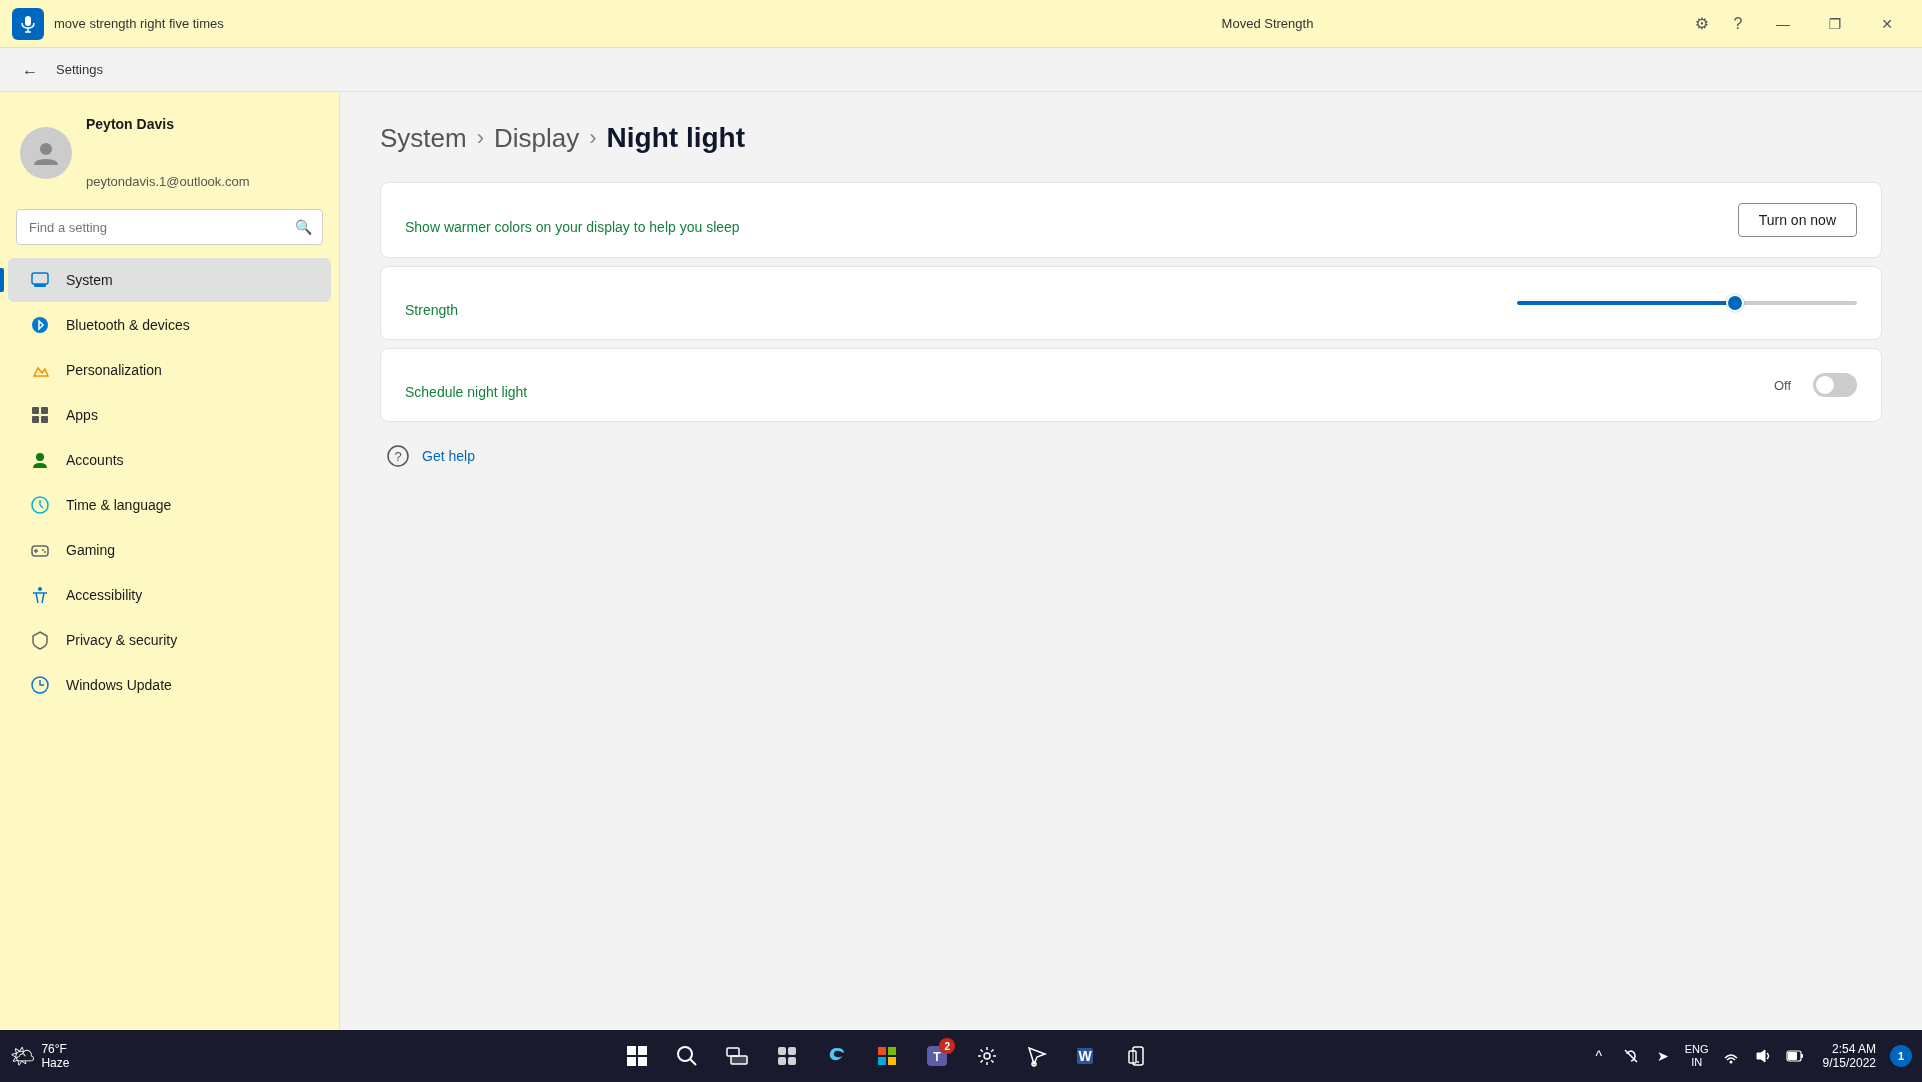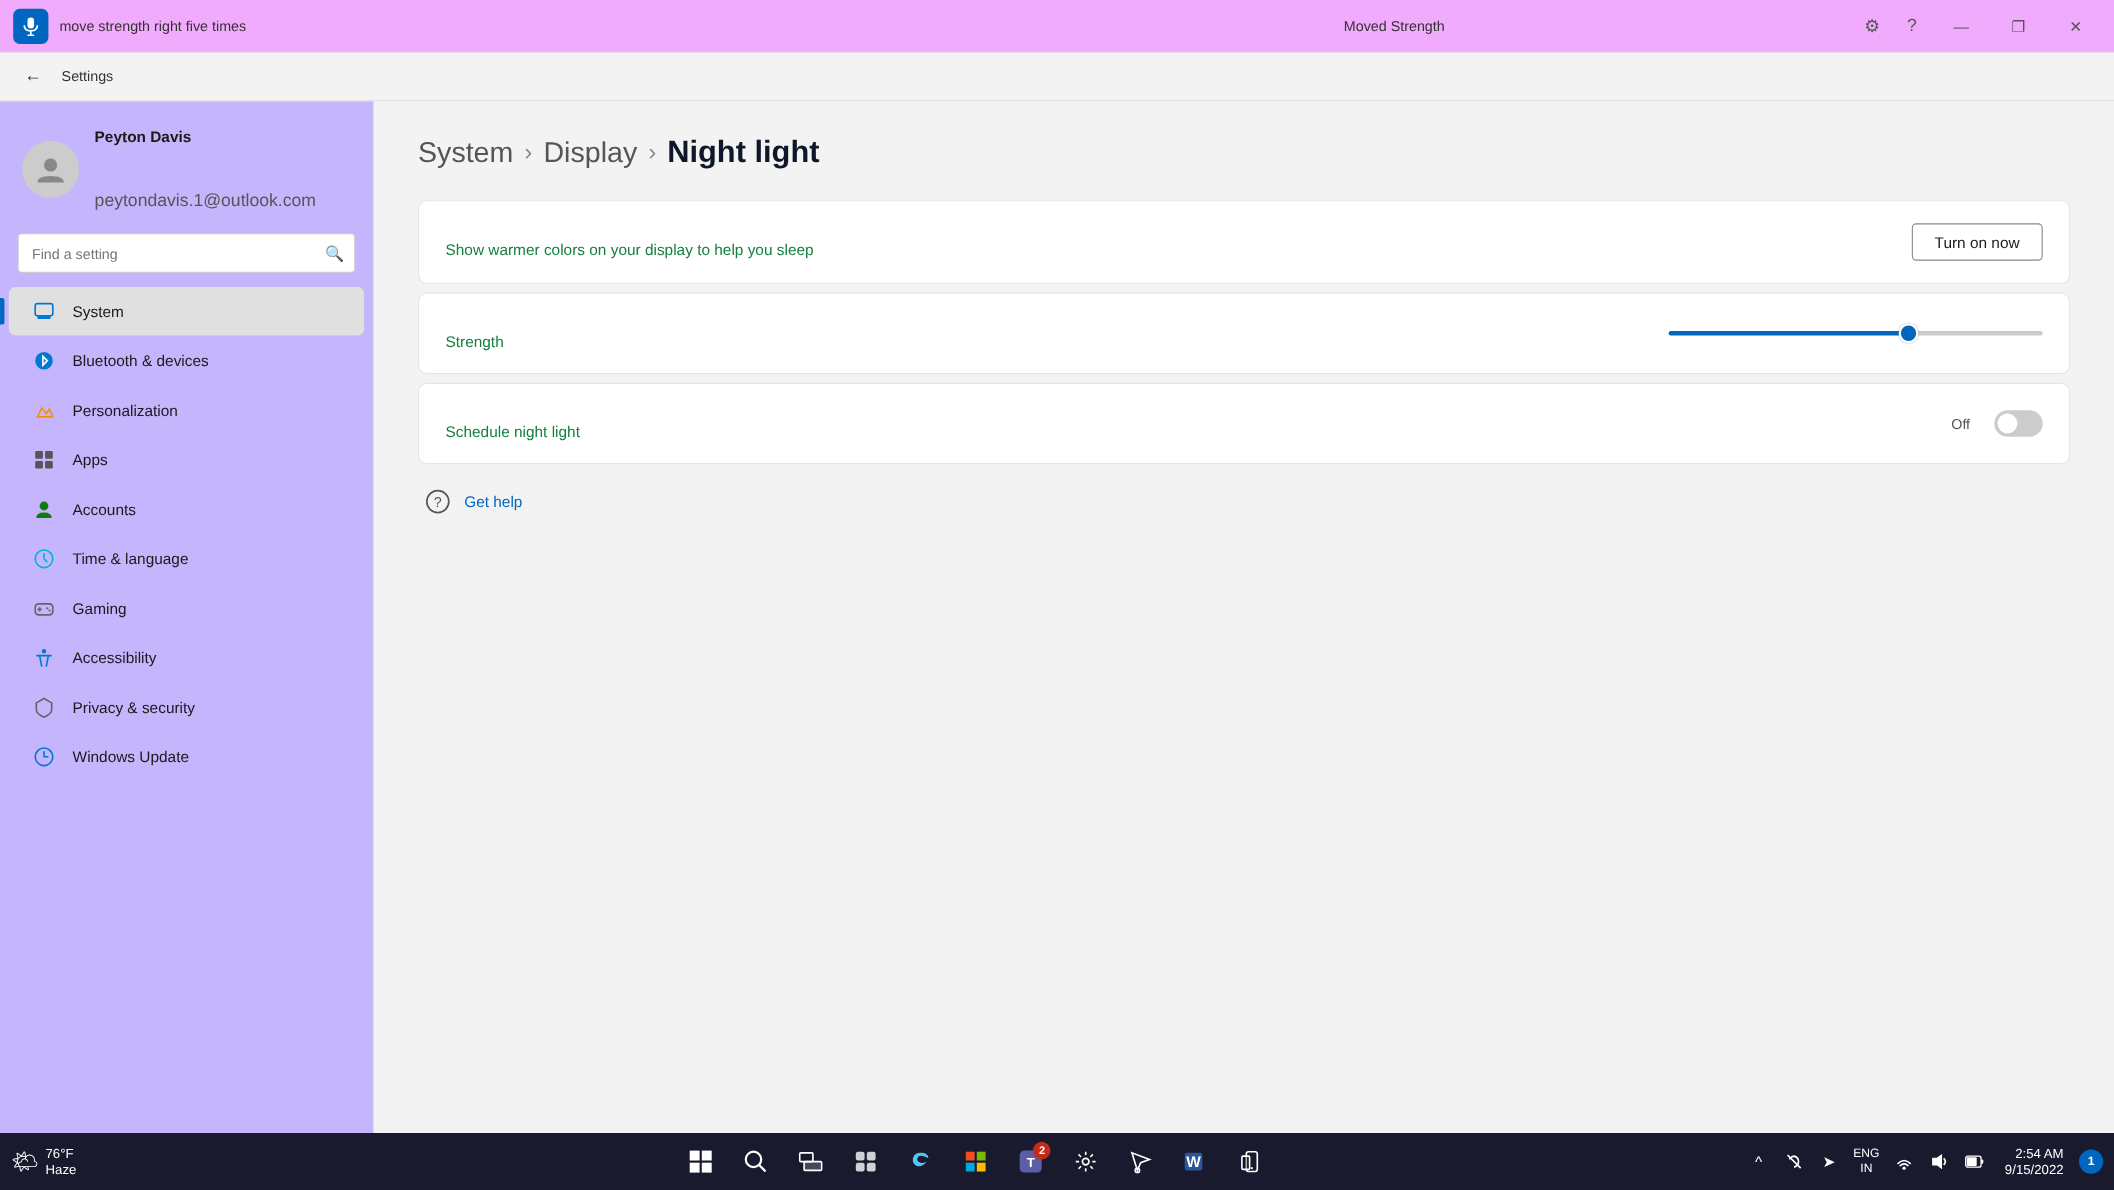--- a/index.html
+++ b/index.html
@@ -8,21 +8,21 @@
       background: #f3f3f3;
       width: 1922px;
       height: 1082px;
       overflow: hidden;
       display: flex;
       flex-direction: column;
     }
 
     
     .title-bar {
-      background: #f0abfc;
+      background: #fef9c3;
       height: 48px;
       display: flex;
       align-items: center;
       padding: 0 12px;
       border-bottom: 1px solid #ddd;
       flex-shrink: 0;
     }
     .title-bar-left {
       display: flex;
       align-items: center;
@@ -117,21 +117,21 @@
     
     .main-area {
       display: flex;
       flex: 1;
       overflow: hidden;
     }
 
     
     .sidebar {
       width: 340px;
-      background: #c4b5fd;
+      background: #fef9c3;
       display: flex;
       flex-direction: column;
       border-right: 1px solid #e0e0e0;
       flex-shrink: 0;
       overflow-y: auto;
       padding: 12px 0;
     }
 
     
     .user-profile {
@@ -144,21 +144,21 @@
       width: 52px; height: 52px;
       background: #ccc;
       border-radius: 50%;
       display: flex; align-items: center; justify-content: center;
       font-size: 24px;
       color: #888;
       flex-shrink: 0;
     }
     .user-info { display: flex; flex-direction: column; gap: 2px; }
     .user-name { font-size: 14px; font-weight: 600; color: #1a1a1a; }
-    .user-email { font-size: 16px; color: #555; margin-top: 40px; }
+    .user-email { font-size: 13px; color: #555; margin-top: 40px; }
 
     
     .search-box {
       margin: 0 16px 12px 16px;
       position: relative;
     }
     .search-input {
       width: 100%;
       height: 36px;
       border: 1px solid #ccc;

